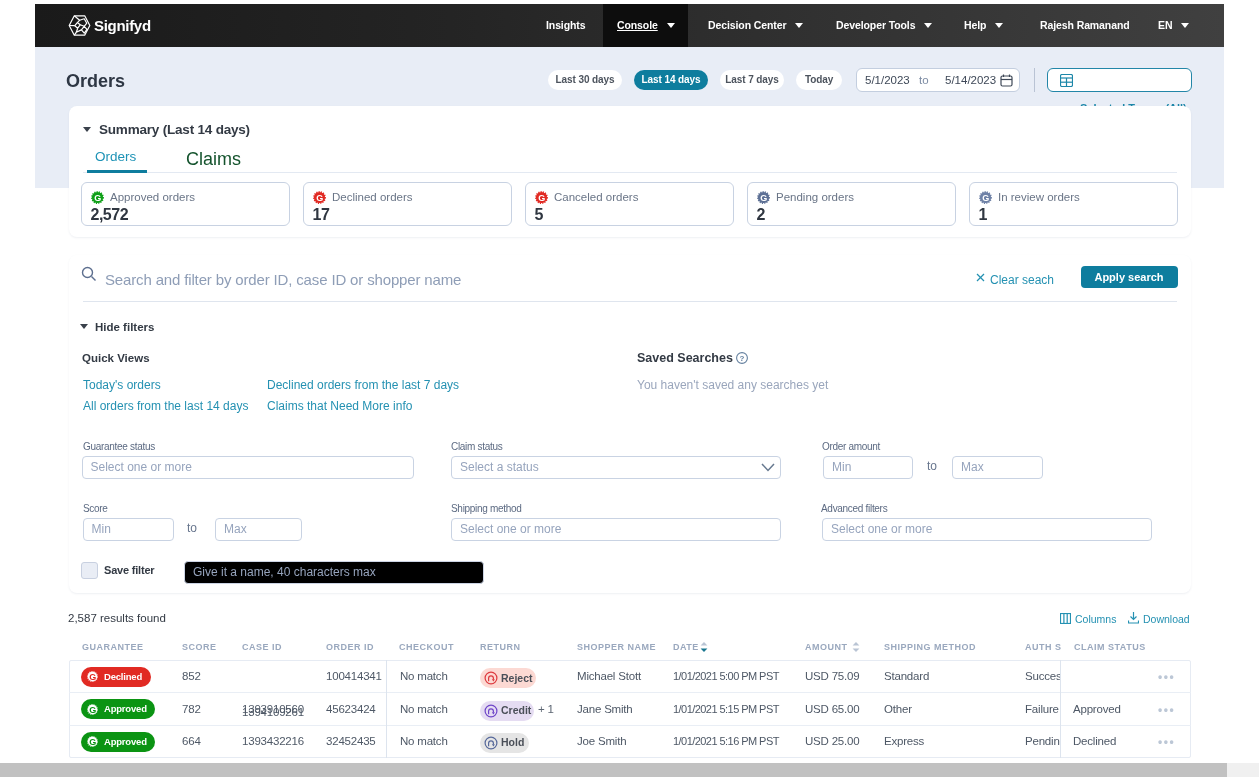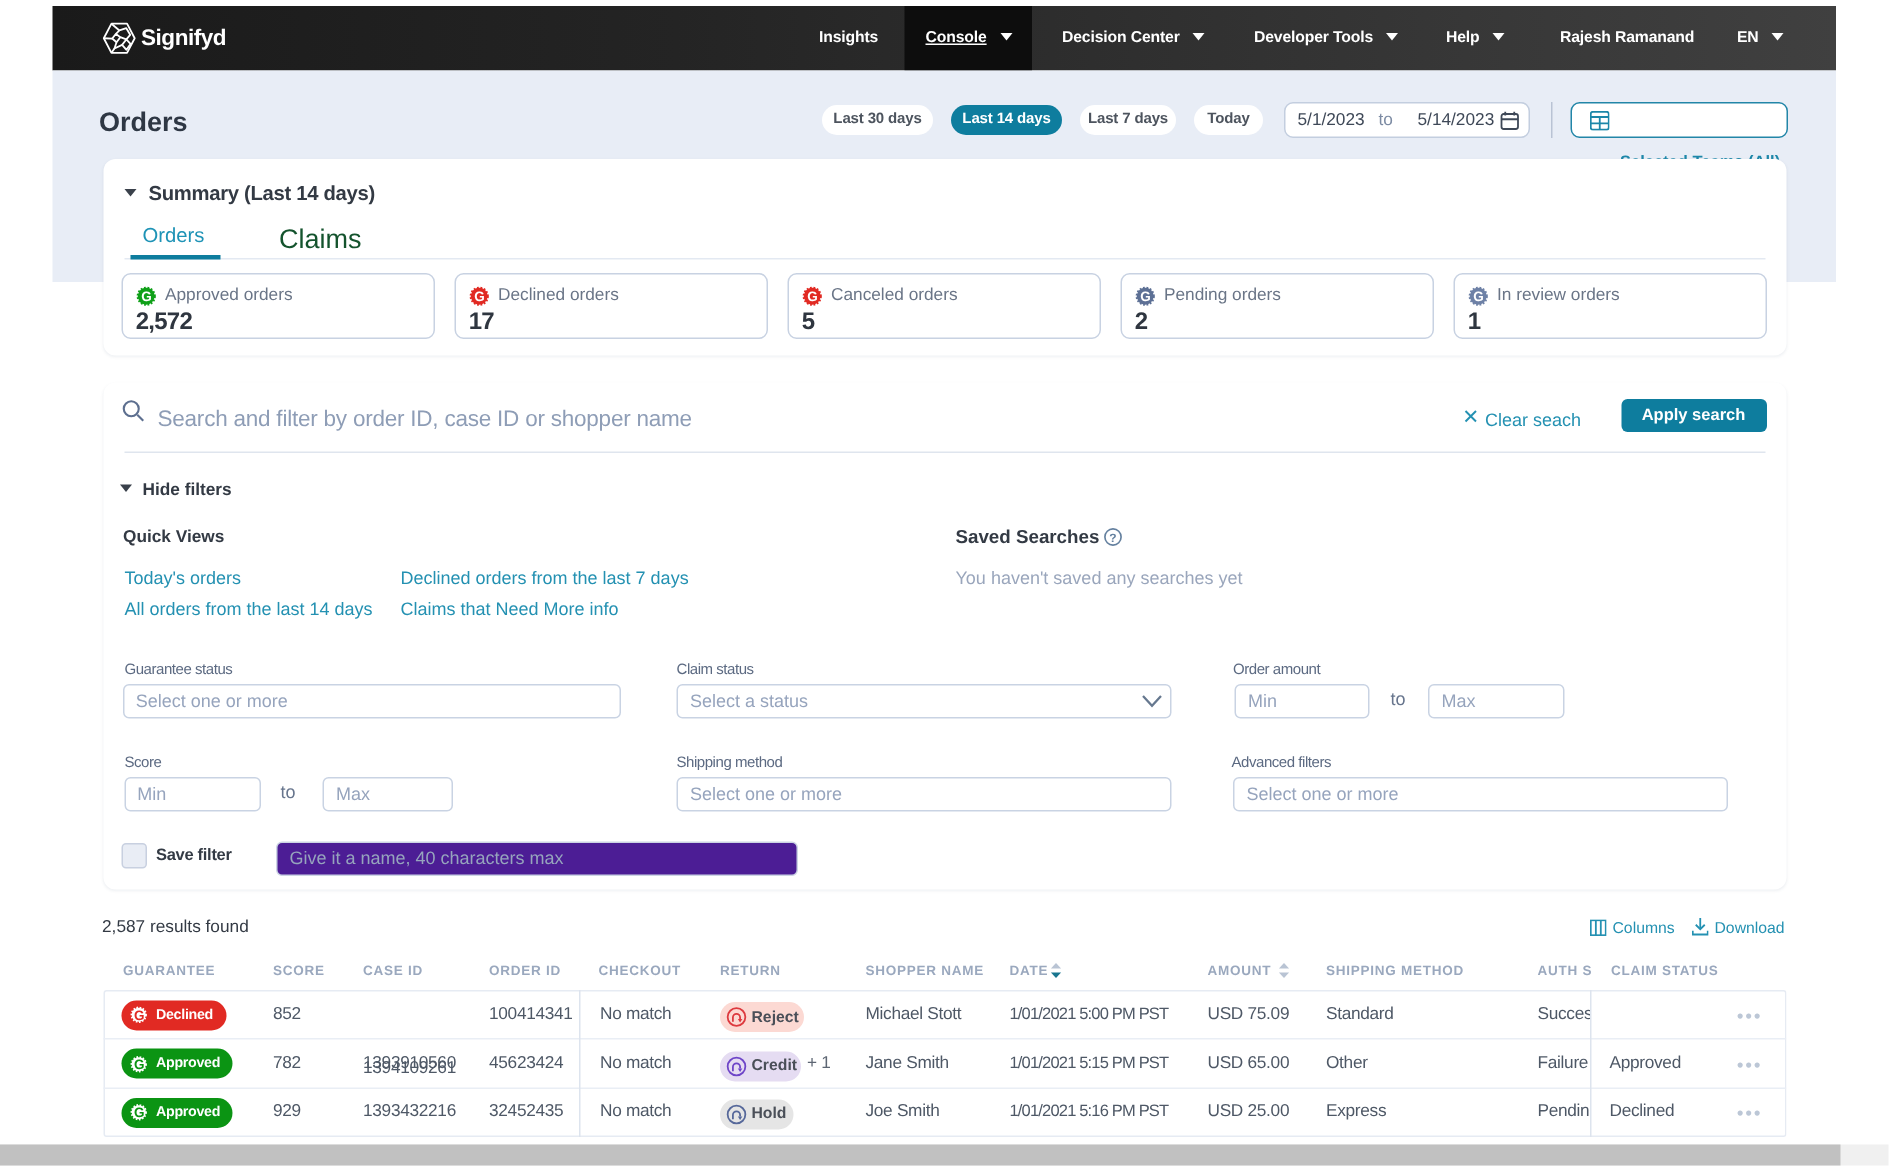--- a/index.html
+++ b/index.html
@@ -188,21 +188,21 @@
   <div class="field" style="left:13.5px;top:263px;width:91px;">Min</div>
   <div style="position:absolute;left:118px;top:266px;font-size:12px;color:#67758d;">to</div>
   <div class="field" style="left:146px;top:263px;width:87px;">Max</div>
   <div class="flabel" style="left:382px;top:248px;">Shipping method</div>
   <div class="field" style="left:382px;top:263px;width:330px;">Select one or more</div>
   <div class="flabel" style="left:752px;top:248px;">Advanced filters</div>
   <div class="field" style="left:753px;top:263px;width:330px;">Select one or more</div>
 
   <div style="position:absolute;left:12px;top:307px;width:17px;height:17px;background:#e9edf5;border:1px solid #c8d0e0;border-radius:3px;"></div>
   <div style="position:absolute;left:35px;top:309px;font-size:11px;font-weight:bold;letter-spacing:-0.2px;color:#333a44;">Save filter</div>
-  <div class="field" style="left:115px;top:306px;width:348px;background:#4c1d95;border-color:#ccd4e4;">Give it a name, 40 characters max</div>
+  <div class="field" style="left:115px;top:306px;width:300px;background:#000000;border-color:#ccd4e4;">Give it a name, 40 characters max</div>
 </div>
 
 <div style="position:absolute;left:68px;top:612px;font-size:11.5px;color:#333a44;">2,587 results found</div>
 <svg style="position:absolute;left:1060px;top:613px;" width="11" height="11" viewBox="0 0 11 11" fill="none" stroke="#2491b2" stroke-width="1.2">
     <rect x="0.5" y="0.5" width="10" height="10"></rect>
     <line x1="3.9" y1="0.5" x2="3.9" y2="10.5"></line>
     <line x1="7.2" y1="0.5" x2="7.2" y2="10.5"></line>
   </svg>
 <div class="teal" style="position:absolute;left:1075px;top:613px;font-size:10.5px;">Columns</div>
 <svg style="position:absolute;left:1128px;top:612px;" width="11" height="12" viewBox="0 0 11 12" fill="none" stroke="#2491b2" stroke-width="1.2">
@@ -294,21 +294,21 @@
 <div class="td" style="left:1073px;top:702.5px;">Approved</div>
 <div class="dots" style="top:702.5px;">•••</div>
 
 <div class="gpill" style="top:731.5px;width:74px;background:#0b9413;">
   <svg style="position:absolute;left:5px;top:3.5px;" width="13" height="13" viewBox="0 0 13 13">
       <circle cx="6.5" cy="6.5" r="4.7" fill="#fff" stroke="#fff" stroke-width="1.5" stroke-dasharray="1.05 1"></circle>
       <text x="6.7" y="9.8" text-anchor="middle" font-size="9" font-weight="bold" fill="#0b9413">G</text>
     </svg>
   <span style="position:absolute;left:23px;top:4px;">Approved</span>
 </div>
-<div class="td" style="left:182px;top:735px;">929</div>
+<div class="td" style="left:182px;top:735px;">664</div>
 <div class="td" style="left:242px;top:735px;">1393432216</div>
 <div class="td" style="left:326px;top:735px;">32452435</div>
 <div class="td" style="left:400px;top:735px;">No match</div>
 <div class="rpill" style="top:732.5px;width:49px;background:#e5e5e5;">
   <svg style="position:absolute;left:4px;top:3px;" width="14" height="14" viewBox="0 0 14 14" fill="none" stroke="#56689a" stroke-width="1.2">
       <circle cx="7" cy="7" r="5.9"></circle>
       <path d="M4.6 10.2 V7.3 A2.4 2.4 0 0 1 9.4 7.3 V8.4"></path>
       <polygon points="9.4,10.6 7.9,8.3 10.9,8.3" fill="#56689a" stroke="none"></polygon>
     </svg>
   <span style="position:absolute;left:21px;top:3.5px;">Hold</span>

